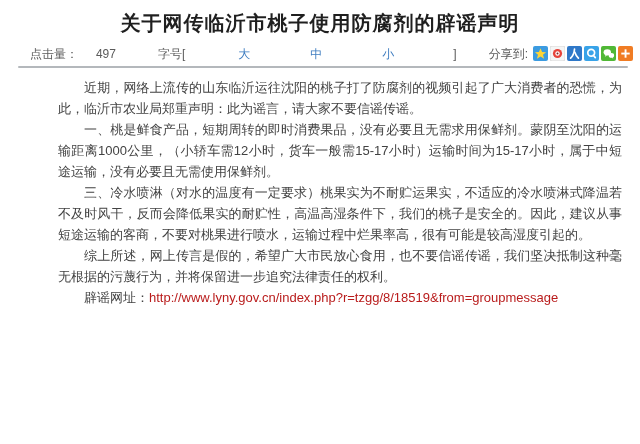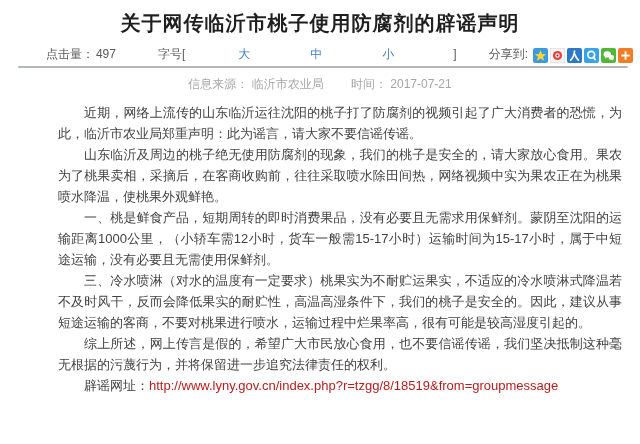--- a/index.html
+++ b/index.html
@@ -11,25 +11,25 @@
     margin-top:10px; text-align:center;
     font-size:20px; font-weight:bold; color:#1f1f1f; letter-spacing:1px;
   }
 
   .meta-row {
     margin-top:9px; padding-right:7px; height:16px;
     display:flex; justify-content:flex-end; align-items:center;
     font-size:12px; color:#5a5a5a;
   }
   .meta-hits { margin-right:42px; }
-  .meta-hits .val { margin-left:2px; }
+  .meta-hits .val { margin-left:18px; }
   .font-sizer { display:flex; align-items:center;gap:46px; }
   .font-sizer .bracket { color:#5a5a5a; margin:0 6px; }
   .font-sizer .opt { color:#3f7dc0; cursor:pointer; margin:0 7px; }
-  .share { display:flex; align-items:flex-end; margin-left:26px; }
+  .share { display:flex; align-items:flex-start; margin-left:26px; }
   .share-label { margin-right:3px; }
   .share-icons { display:flex; align-items:center; }
   .share-icons a { display:inline-block; width:15px; height:15px; margin-left:2px; cursor:pointer; }
   .share-icons svg { display:block; }
 
   .divider { margin:4px 12px 0 18px; height:2px; background:#b4b8bc; border-radius:1px; }
 
   .source-row {
     margin-top:8px; text-align:center;
     font-size:12px; color:#a6a6a6;
@@ -109,34 +109,23 @@
               <rect x="6.6" y="3.3" width="1.9" height="8.4" fill="#ffffff"></rect>
               <rect x="3.3" y="6.6" width="8.4" height="1.9" fill="#ffffff"></rect>
             </svg>
         </a>
       </span>
     </span>
   </div>
 
   <div class="divider"></div>
 
-  <div class="source-row">
-    <span class="seg">
-      <span>信息来源：</span>
-      <span>临沂市农业局</span>
-    </span>
-    <span class="seg">
-      <span>时间：</span>
-      <span>2017-07-21</span>
-    </span>
-  </div>
 
   <div class="content">
     <p>近期，网络上流传的山东临沂运往沈阳的桃子打了防腐剂的视频引起了广大消费者的恐慌，为此，临沂市农业局郑重声明：此为谣言，请大家不要信谣传谣。</p>
-    <p>山东临沂及周边的桃子绝无使用防腐剂的现象，我们的桃子是安全的，请大家放心食用。果农为了桃果卖相，采摘后，在客商收购前，往往采取喷水除田间热，网络视频中实为果农正在为桃果喷水降温，使桃果外观鲜艳。</p>
     <p>一、桃是鲜食产品，短期周转的即时消费果品，没有必要且无需求用保鲜剂。蒙阴至沈阳的运输距离1000公里，（小轿车需12小时，货车一般需15-17小时）运输时间为15-17小时，属于中短途运输，没有必要且无需使用保鲜剂。</p>
     <p>三、冷水喷淋（对水的温度有一定要求）桃果实为不耐贮运果实，不适应的冷水喷淋式降温若不及时风干，反而会降低果实的耐贮性，高温高湿条件下，我们的桃子是安全的。因此，建议从事短途运输的客商，不要对桃果进行喷水，运输过程中烂果率高，很有可能是较高湿度引起的。</p>
     <p>综上所述，网上传言是假的，希望广大市民放心食用，也不要信谣传谣，我们坚决抵制这种毫无根据的污蔑行为，并将保留进一步追究法律责任的权利。</p>
     <p>
       <span>辟谣网址：</span><span class="url">http://www.lyny.gov.cn/index.php?r=tzgg/8/18519&amp;from=groupmessage</span>
     </p>
   </div>
 
 </div>
 

